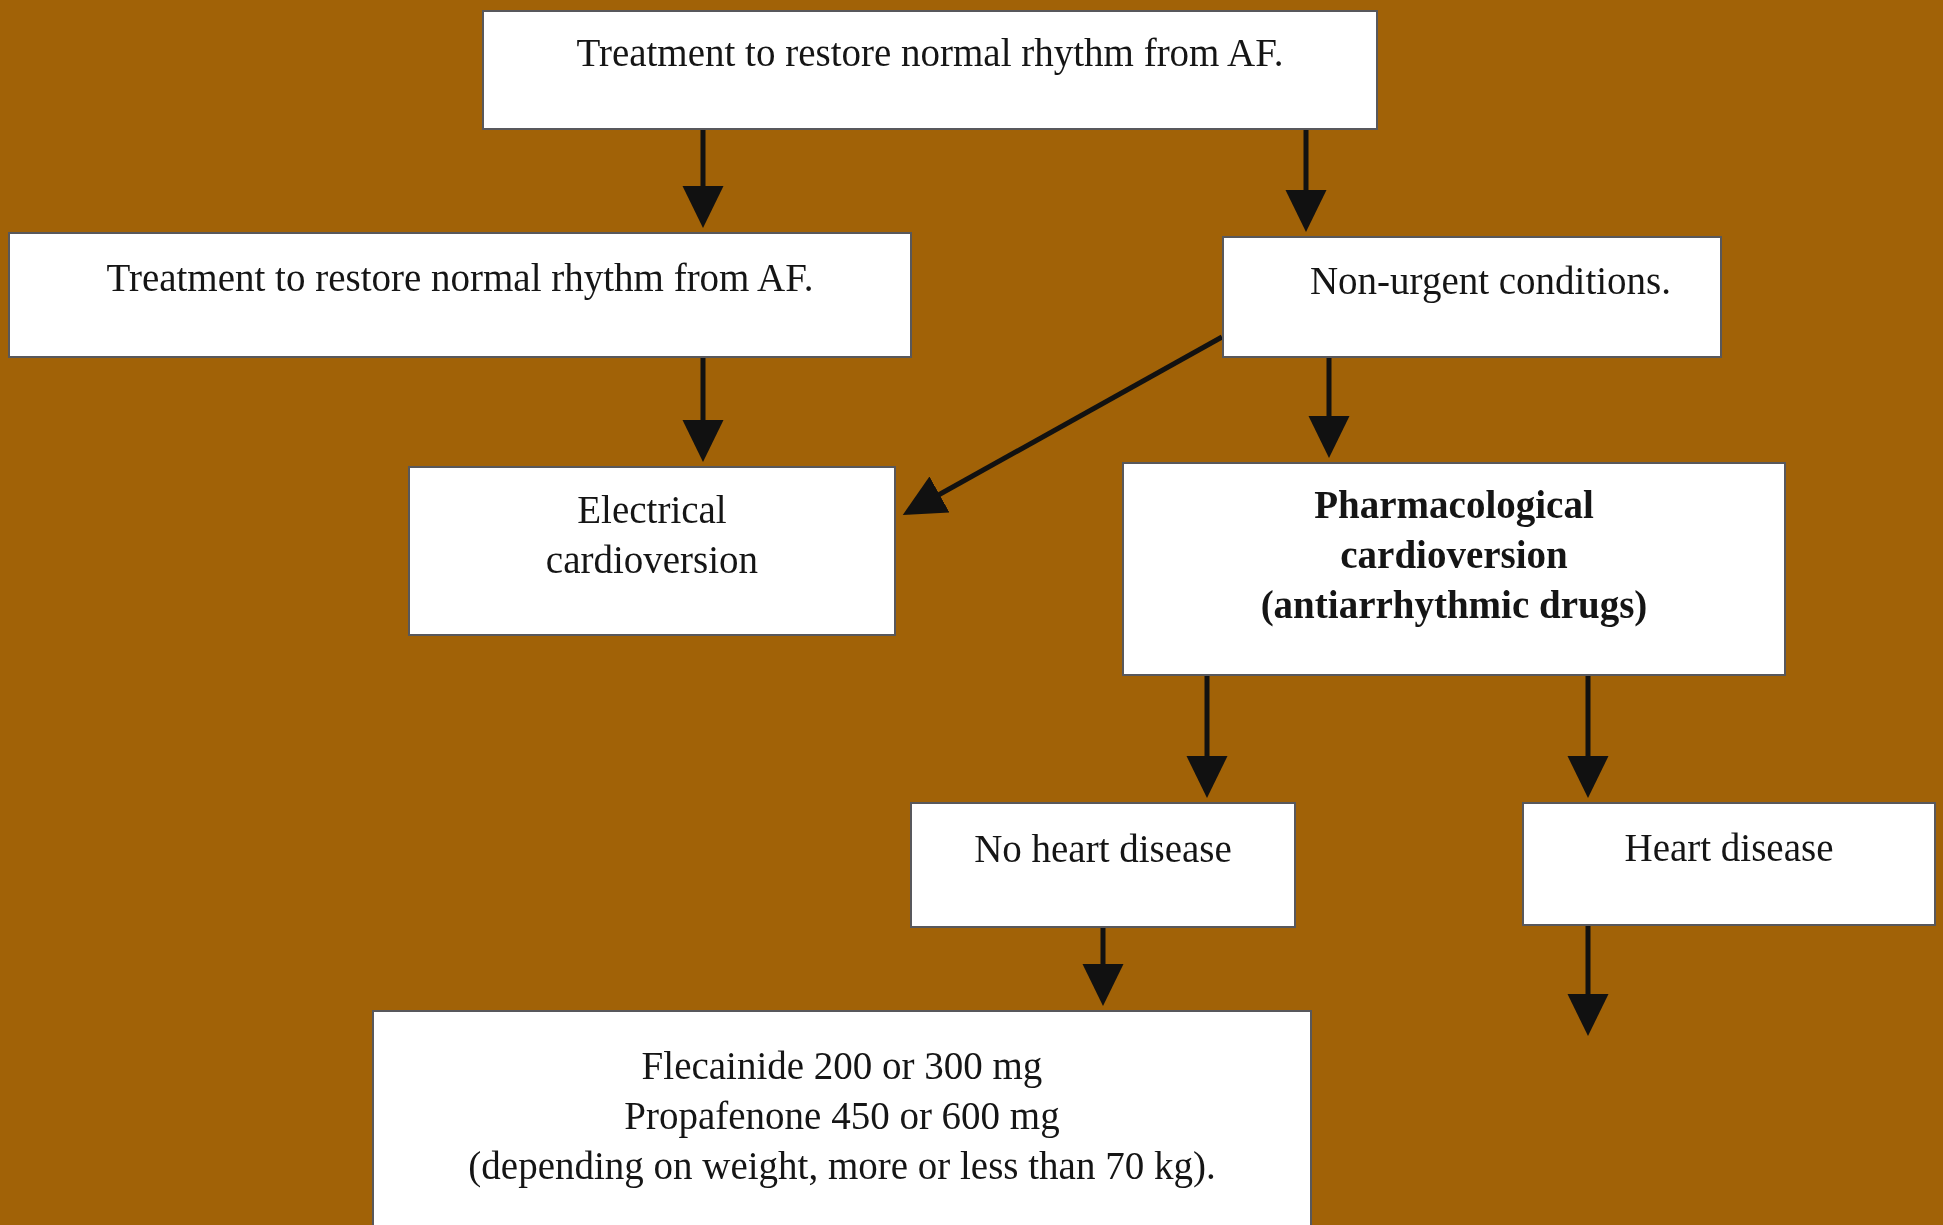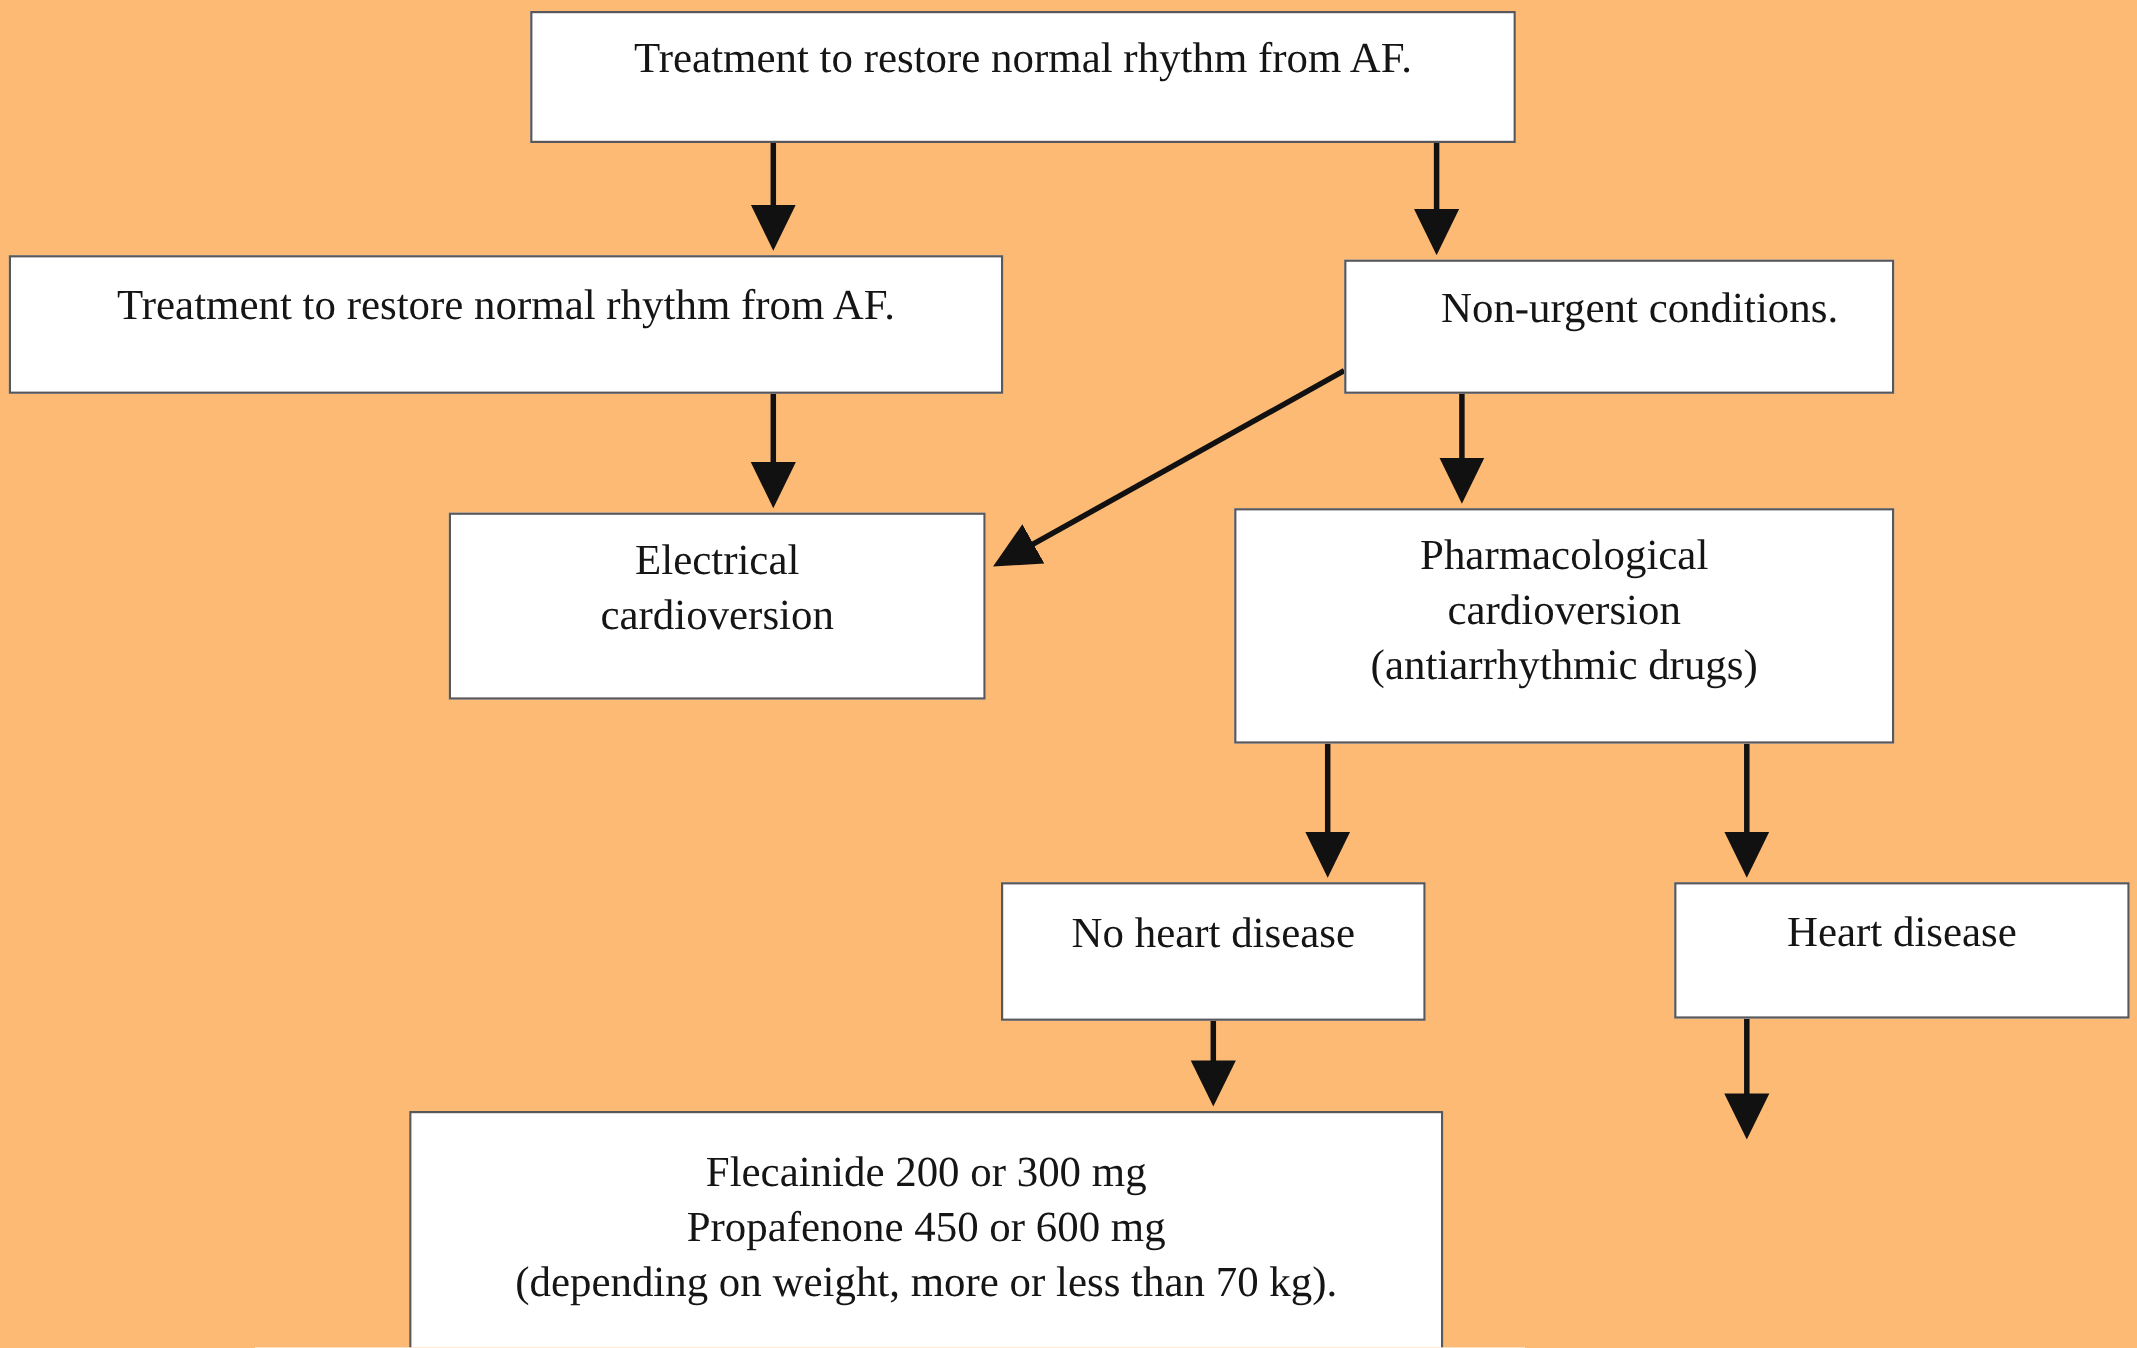--- a/index.html
+++ b/index.html
@@ -4,21 +4,21 @@
 <style>
   html, body {
     margin: 0;
     padding: 0;
     background: #ffffff;
   }
   #canvas {
     position: relative;
     width: 1943px;
     height: 1225px;
-    background: #fdba74;
+    background: #a16207;
     overflow: hidden;
     font-family: "Liberation Serif", "DejaVu Serif", serif;
   }
   .node {
     position: absolute;
     box-sizing: border-box;
     border: 2px solid #58585c;
     background: #ffffff;
     display: flex;
     align-items: center;
@@ -40,21 +40,21 @@
 
   #node-urgent      { left: 8px;    top: 232px;  width: 904px; height: 126px; font-size: 39px; }
   #node-urgent .lbl { margin-top: -34px; }
 
   #node-nonurgent      { left: 1222px; top: 236px;  width: 500px; height: 122px; font-size: 39px; }
   #node-nonurgent .lbl { margin-top: -32px; padding-left: 47px; }
 
   #node-electrical      { left: 408px;  top: 466px;  width: 488px; height: 170px; font-size: 39px; }
   #node-electrical .lbl { margin-top: -32px; }
 
-  #node-pharma      { left: 1122px; top: 462px;  width: 600px; height: 214px; font-size: 39px; }
+  #node-pharma      { left: 1122px; top: 462px;  width: 664px; height: 214px; font-size: 39px; font-weight: bold; }
   #node-pharma .lbl { margin-top: -28px; }
 
   #node-noheart      { left: 910px;  top: 802px;  width: 386px; height: 126px; font-size: 39px; text-align: center; }
   #node-noheart .lbl { margin-top: -32px; }
 
   #node-heart      { left: 1522px; top: 802px;  width: 414px; height: 124px; font-size: 39px; }
   #node-heart .lbl { margin-top: -32px; }
 
   #node-drugs      { left: 372px;  top: 1010px; width: 940px; height: 222px; font-size: 39px; }
   #node-drugs .lbl { margin-top: -10px; }

